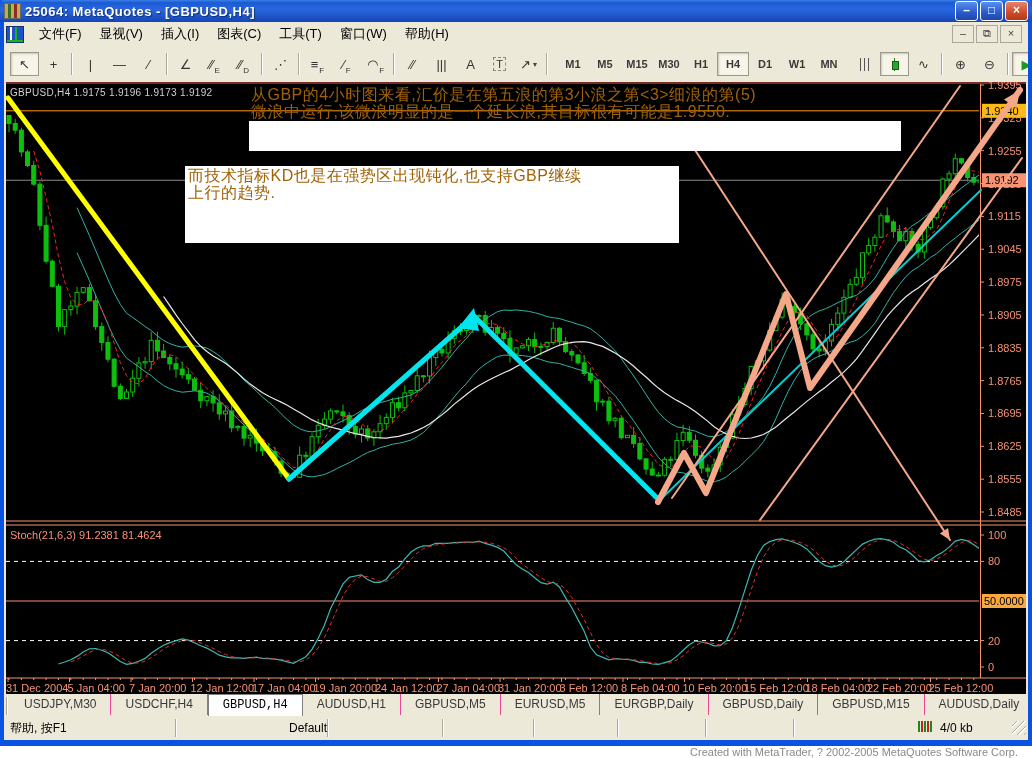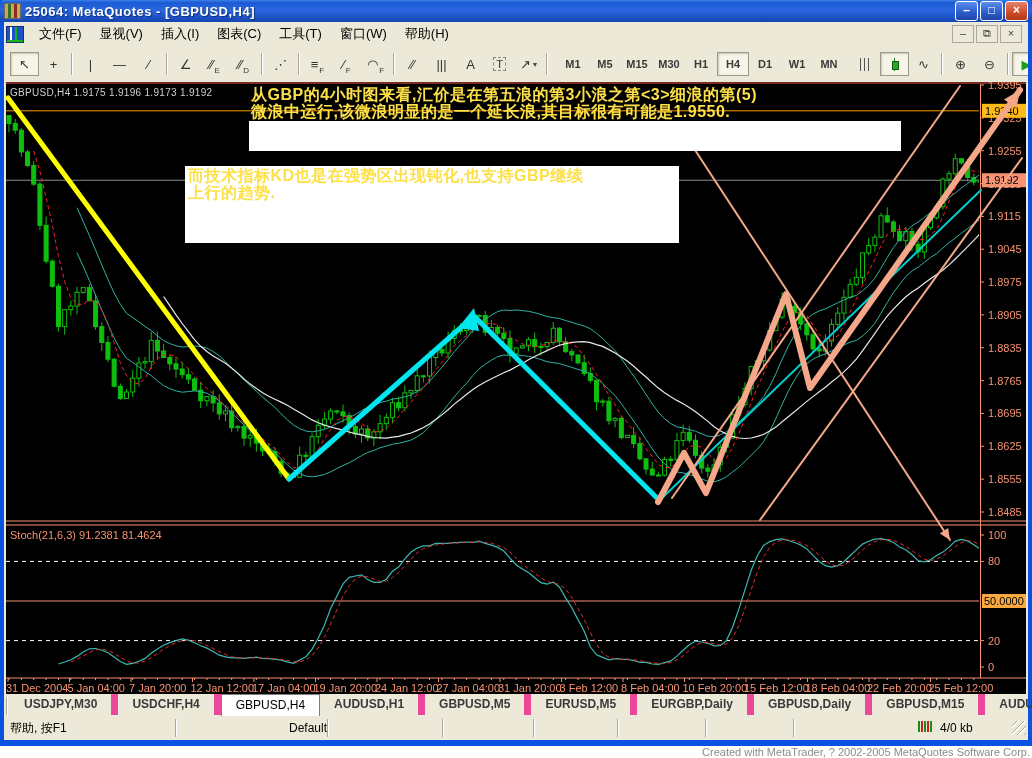--- a/index.html
+++ b/index.html
@@ -47,42 +47,42 @@
   .icon-candle:before{content:"";position:absolute;left:3px;top:0;width:1px;height:13px;background:#1a7a1a;}
   .icon-candle:after{content:"";position:absolute;left:1px;top:3px;width:5px;height:7px;background:#2EA42E;border:1px solid #135E13;}
   .icon-bars{display:inline-block;width:11px;height:13px;
     background:repeating-linear-gradient(90deg,#555 0 1px,transparent 1px 4px);}
   
   #chartpanel{position:absolute;left:2px;top:82px;width:1020px;height:612px;background:#000;}
   #chartpanel svg{position:absolute;left:0;top:0;}
   svg text{font-family:"Liberation Sans","DejaVu Sans",sans-serif;}
   .ohlcline{position:absolute;left:4px;top:5px;color:#CFCFCF;font-size:10px;letter-spacing:.3px;}
   .stochlabel{position:absolute;left:4px;top:447px;color:#F79272;font-size:11px;}
-  .ann-text{position:absolute;color:#fde047;font-weight:bold;font-size:16px;line-height:17px;
+  .ann-text{position:absolute;color:#a16207;font-weight:normal;font-size:16px;line-height:17px;
     white-space:pre-line;letter-spacing:.5px;font-family:"Liberation Sans","DejaVu Sans",sans-serif;}
   .whitebox{position:absolute;background:#FFFFFF;}
   
   #tabsrow{position:absolute;left:0;right:0;top:694px;height:22px;background:#ECE9D8;
     display:flex;align-items:flex-end;font-size:12px;color:#3a3a3a;}
   .tabgrip{width:3px;height:18px;margin:0 2px 1px 2px;border-left:1px solid #ACA899;border-right:1px solid #fff;}
-  .tab{padding:3px 14px 3px 14px;border-right:7px solid #ec4899;height:15px;line-height:15px;cursor:default;font-weight:bold;}
+  .tab{padding:3px 14px 3px 14px;border-right:1px solid #ec4899;height:15px;line-height:15px;cursor:default;}
   .tab.active{background:#FFFFFF;border:1px solid #808080;border-bottom:none;font-weight:normal;color:#000;
-    box-shadow:1px -1px 0 #fff inset;}
+    box-shadow:1px -1px 0 #fff inset;font-family:Liberation Mono, monospace;}
   
   #statusbar{position:absolute;left:0;right:0;top:716px;height:24px;background:#ECE9D8;
     display:flex;align-items:center;font-size:12px;color:#000;}
   .scell{height:18px;line-height:18px;padding-left:6px;box-sizing:border-box;
     border-right:1px solid #ACA899;box-shadow:1px 0 0 #fff;}
   #traffic-icon{display:inline-block;width:14px;height:11px;vertical-align:-1px;margin-right:8px;
     background:repeating-linear-gradient(90deg,#1B8A1B 0 2px,#ECE9D8 2px 3px,#C62020 3px 5px,#ECE9D8 5px 6px);}
   #grip{margin-left:auto;width:14px;height:14px;margin-right:2px;
     background:repeating-linear-gradient(135deg,transparent 0 3px,#ACA899 3px 4px,#fff 4px 5px);}
   
   #footer{position:absolute;left:0;top:746px;width:1032px;height:12px;background:#fff;
-    font-size:11px;color:#8a8a8a;text-align:right;line-height:12px;padding-right:2px;box-sizing:border-box;
+    font-size:11px;color:#8a8a8a;text-align:right;line-height:12px;padding-right:14px;box-sizing:border-box;
     font-family:"Liberation Sans","DejaVu Sans",sans-serif;}
 </style>
 </head>
 <body>
 
 <div id="app">
   <div id="win">
     <div id="titlebar">
       <div id="title-icon"></div>
       <span class="ttl">25064: MetaQuotes - [GBPUSD,H4]</span>

